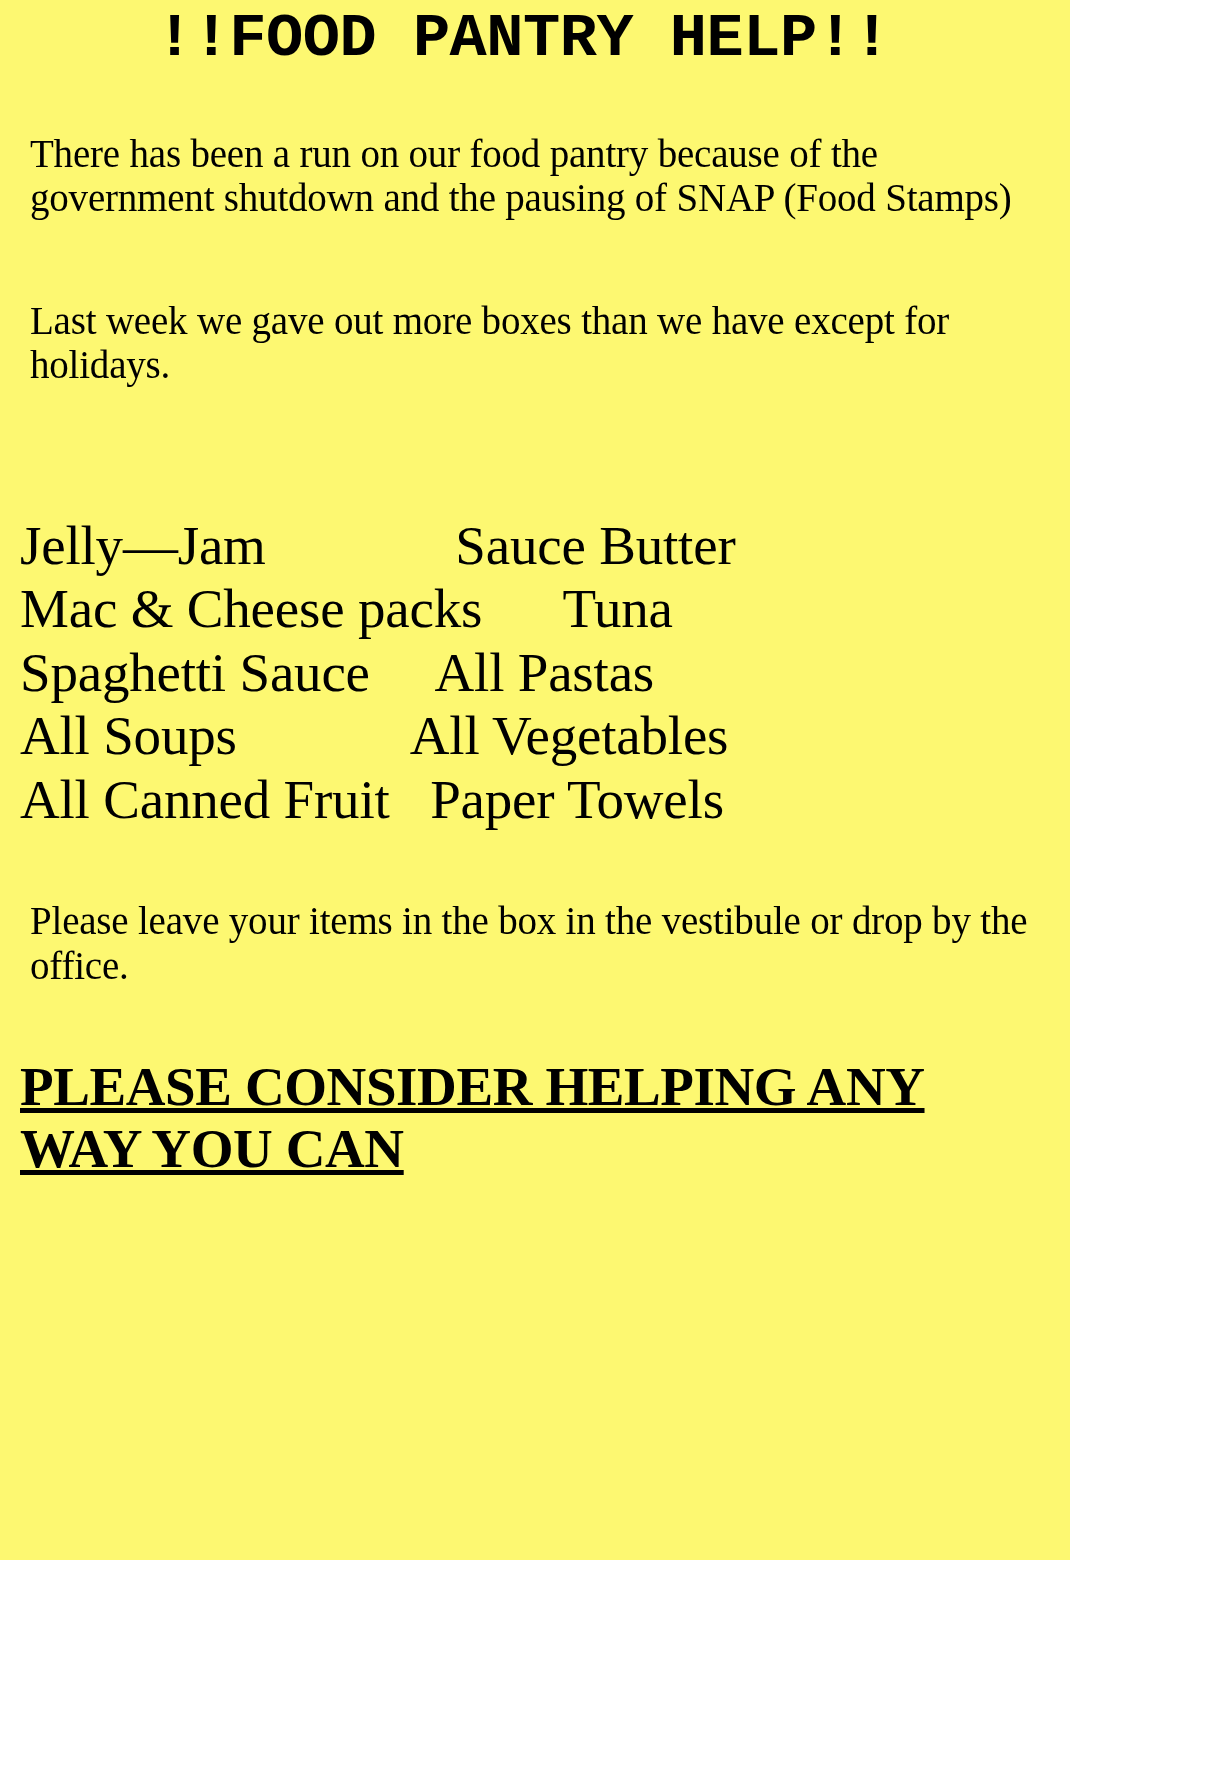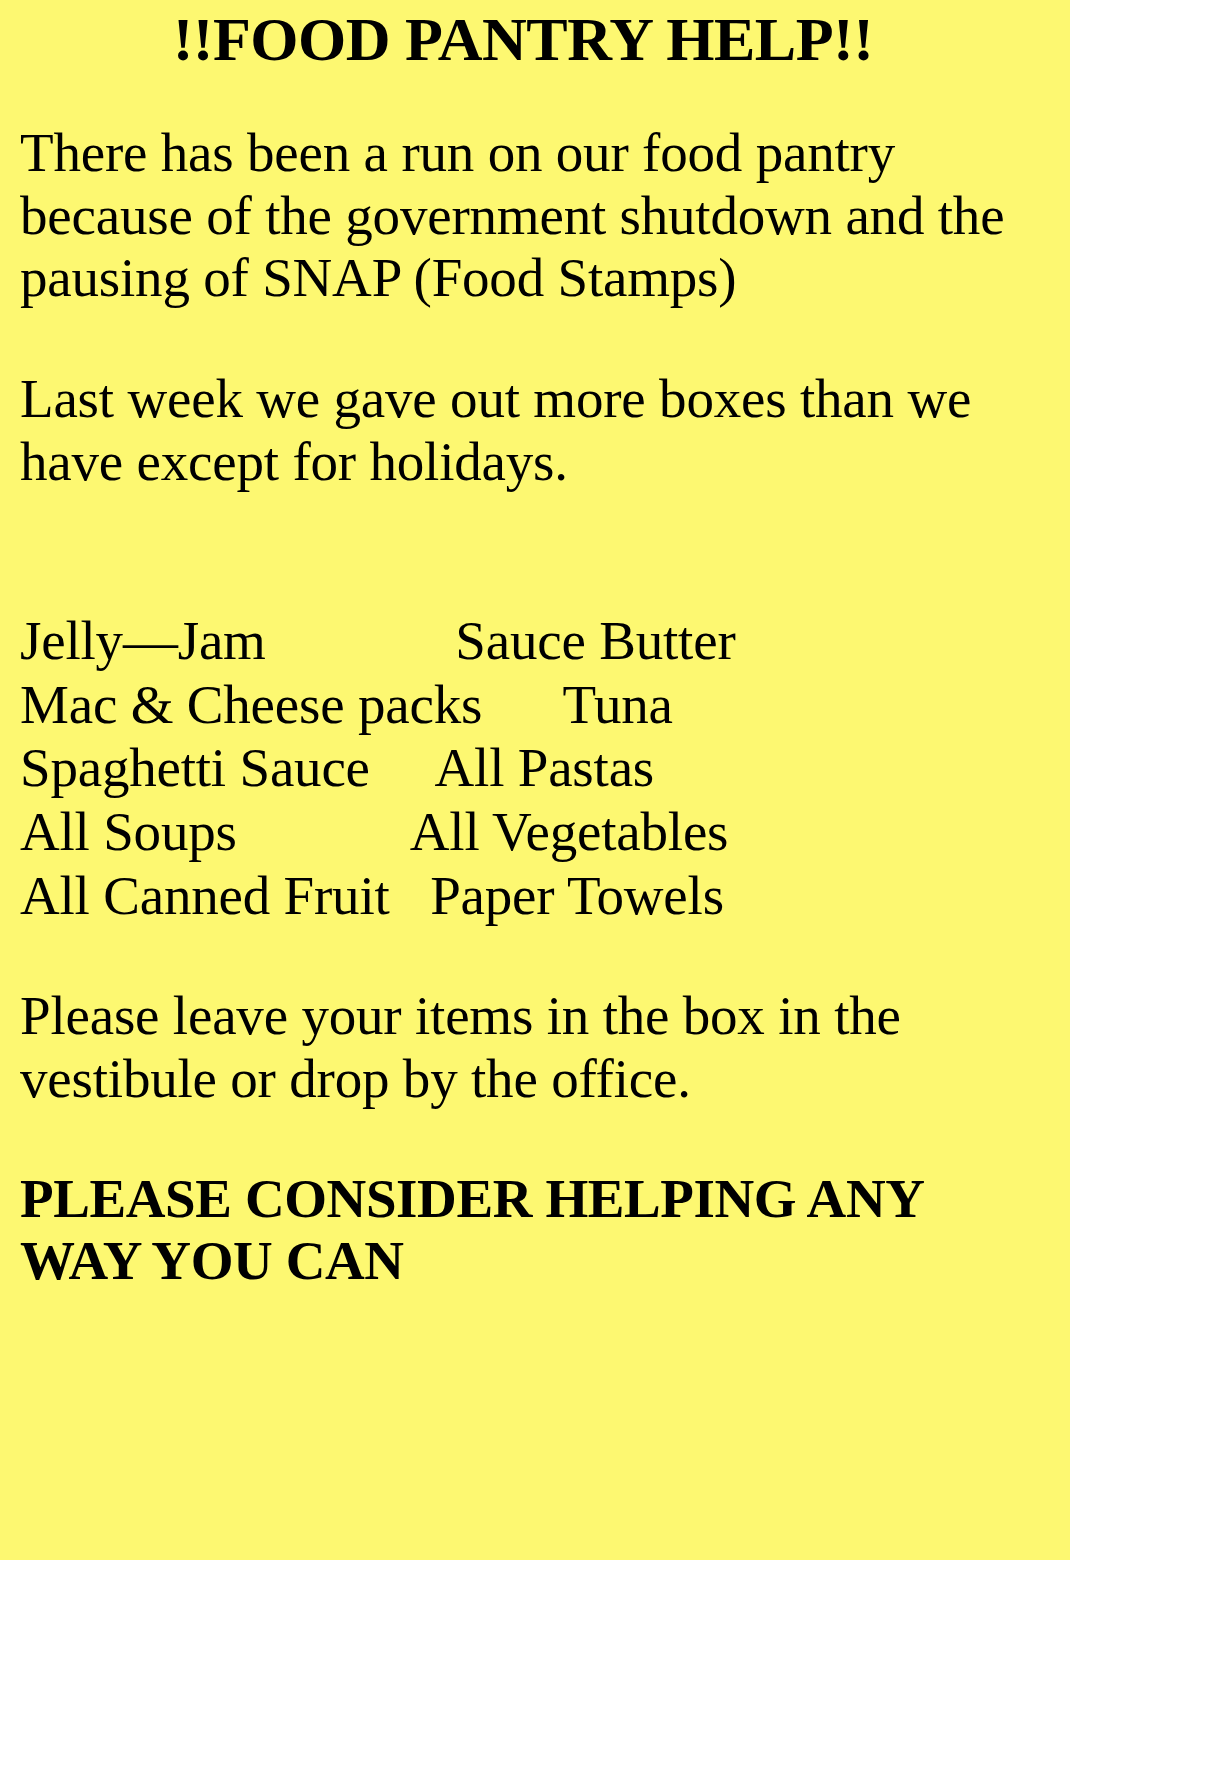--- a/index.html
+++ b/index.html
@@ -16,38 +16,38 @@
   .flyer {
     position: relative;
     width: 1070px;
     height: 1560px;
     background: #fdf871;
     padding: 0;
     box-sizing: border-box;
     overflow: hidden;
   }
   .title {
-    font-family: Liberation Serif, serif;
+    font-family: Liberation Mono, monospace;
     font-weight: bold;
     font-size: 62px;
     text-align: center;
     color: #000000;
     letter-spacing: -0.5px;
     margin: 8px 0 0 0;
     line-height: 1.0;
     padding-right: 24px;
   }
   .body-block {
     padding: 0 20px 0 20px;
   }
   p.para {
-    font-size: 55px;
+    font-size: 39px;
     line-height: 1.14;
     color: #000000;
-    margin: 0;
+    margin: 10px;
     letter-spacing: -0.2px;
   }
   .spacer-lg {
     height: 58px;
   }
   .spacer-md {
     height: 52px;
   }
   .needs-list {
     margin: 0;
@@ -61,20 +61,21 @@
     white-space: pre;
     letter-spacing: -0.2px;
   }
   .closing {
     font-weight: bold;
     font-size: 55px;
     line-height: 1.12;
     color: #000000;
     margin: 0;
     letter-spacing: -0.4px;
+    text-decoration: underline;
   }
 </style>
 </head>
 <body>
 
 <div class="flyer">
 
   <h1 class="title">!!FOOD PANTRY HELP!!</h1>
 
   <div class="body-block">

